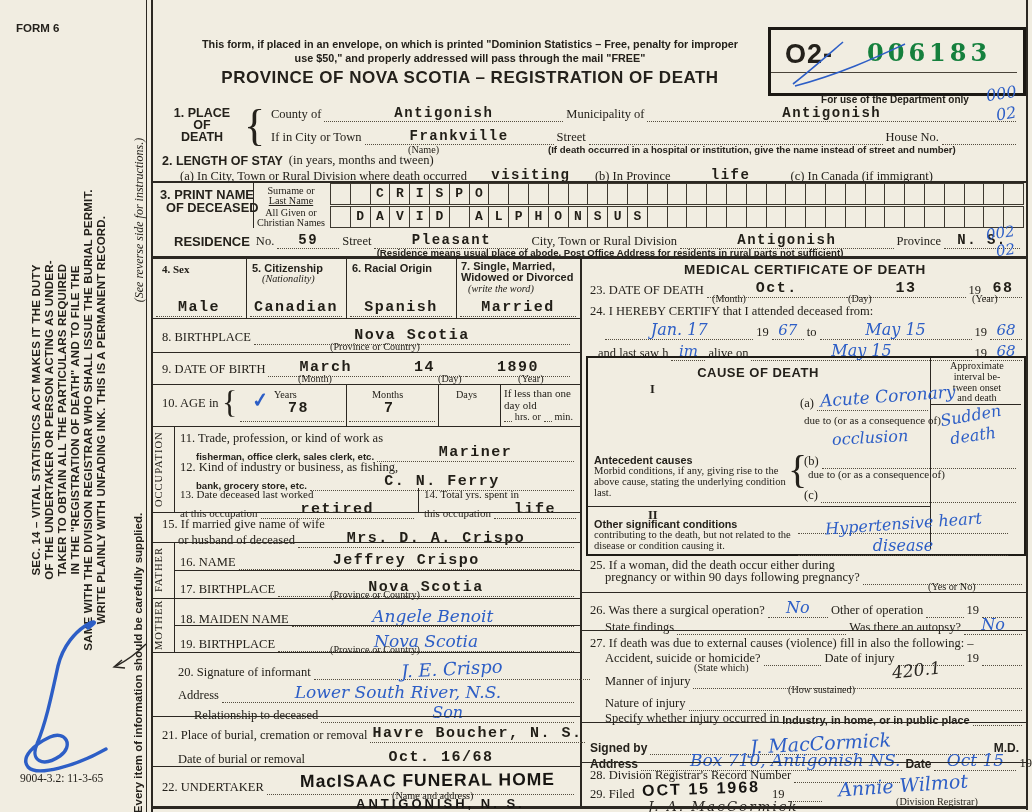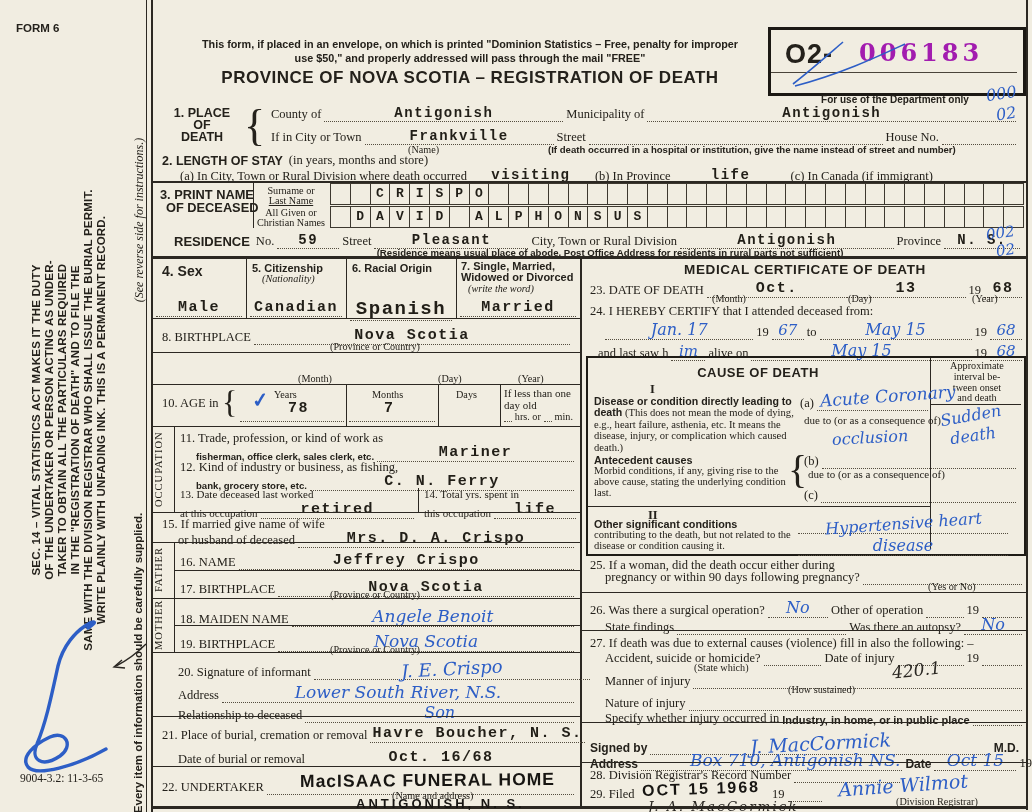--- a/index.html
+++ b/index.html
@@ -70,21 +70,21 @@
 
   <div class="a ser" style="left:20px;top:772px;font-size:11.5px;">9004-3.2: 11-3-65</div>
 
   <div class="a sans center" style="left:170px;top:38px;width:600px;font-size:10.8px;">This form, if placed in an envelope, on which is printed "Dominion Statistics – Free, penalty for improper</div>
   <div class="a sans center" style="left:170px;top:52px;width:600px;font-size:10.8px;">use $50," and properly addressed will pass through the mail "FREE"</div>
   <div class="a sans center" style="left:160px;top:68px;width:620px;font-size:17px;letter-spacing:.5px;">PROVINCE OF NOVA SCOTIA – REGISTRATION OF DEATH</div>
 
   <div class="a" style="left:768px;top:27px;width:252px;height:63px;border:3px solid #1c1914;">
     <div class="a" style="left:0;top:42px;width:246px;height:1px;background:#4a443a;"></div>
     <div class="a sans" style="left:14px;top:9px;font-size:27px;letter-spacing:1px;">O2-</div>
-    <div class="a" style="left:88px;top:8px;font:700 24px 'DejaVu Serif',serif;letter-spacing:4px;color:#a21caf;">006183</div>
+    <div class="a" style="left:96px;top:8px;font:700 24px 'DejaVu Serif',serif;letter-spacing:4px;color:#15803d;">006183</div>
     <svg class="a" style="left:0;top:0;" width="246px" height="57" viewBox="0 0 246 57">
       <path d="M22,54 C40,40 58,24 72,12" fill="none" stroke="#2d5ec6" stroke-width="1.6"></path>
       <path d="M24,56 C70,44 108,26 134,14" fill="none" stroke="#2d5ec6" stroke-width="1.6"></path>
     </svg>
   </div>
   <div class="a sans center" style="left:788px;top:94px;width:214px;font-size:10px;">For use of the Department only</div>
   <div class="a hw" style="left:986px;top:84px;font-size:16px;transform:rotate(-9deg);">000</div>
   <div class="a hw" style="left:996px;top:104px;font-size:16px;transform:rotate(-9deg);">02</div>
 
   <div class="a sans center" style="left:162px;top:106px;width:80px;font-size:12.5px;">1. PLACE</div>
@@ -104,21 +104,21 @@
     <span class="ser lbl">Street</span>
     <span class="fill"></span>
     <span class="ser lbl">House No.</span>
     <span class="fill" style="flex:0 0 70px;"></span>
   </div>
   <div class="a cap" style="left:408px;top:144px;">(Name)</div>
   <div class="a capb" style="left:548px;top:144px;">(If death occurred in a hospital or institution, give the name instead of street and number)</div>
 
   <div class="a row" style="left:162px;top:153px;">
     <span class="sans lbl" style="font-size:12.5px;margin-left:0;">2. LENGTH OF STAY</span>
-    <span class="ser lbl">(in years, months and store)</span>
+    <span class="ser lbl">(in years, months and tween)</span>
   </div>
   <div class="a row" style="left:180px;top:166px;width:838px;">
     <span class="ser lbl" style="margin-left:0;">(a) In City, Town or Rural Division where death occurred</span>
     <span class="fill" style="flex:0 0 118px;"><span class="mono">visiting</span></span>
     <span class="ser lbl">(b) In Province</span>
     <span class="fill" style="flex:0 0 110px;"><span class="mono">life</span></span>
     <span class="ser lbl">(c) In Canada (if immigrant)</span>
     <span class="fill"></span>
   </div>
 
@@ -220,48 +220,54 @@
   <div class="a capb center" style="left:300px;top:247px;width:620px;">(Residence means usual place of abode. Post Office Address for residents in rural parts not sufficient)</div>
   <div class="a hw" style="left:986px;top:224px;font-size:15px;transform:rotate(-8deg);">002</div>
   <div class="a hw" style="left:996px;top:241px;font-size:15px;transform:rotate(-8deg);">02</div>
 
   <div class="hline thick a" style="left:151px;top:256px;width:877px;"></div>
   <div class="vline vthick a" style="left:580px;top:257px;height:550px;"></div>
 
   <div class="vline a" style="left:246px;top:257px;height:61px;"></div>
   <div class="vline a" style="left:346px;top:257px;height:61px;"></div>
   <div class="vline a" style="left:456px;top:257px;height:61px;"></div>
-  <div class="a ser" style="left:162px;top:263px;font-weight:700;font-family:Liberation Sans, sans-serif;font-size:14px;">4. Sex</div>
+  <div class="a ser" style="left:162px;top:263px;font-weight:700;font-family:Liberation Serif, serif;font-size:11px;">4. Sex</div>
   <div class="a ser11" style="left:252px;top:262px;font-weight:700;font-family:'Liberation Sans',sans-serif;">5. Citizenship</div>
   <div class="a cap" style="left:262px;top:273px;font-style:italic;">(Nationality)</div>
   <div class="a ser11" style="left:352px;top:262px;font-weight:700;font-family:'Liberation Sans',sans-serif;">6. Racial Origin</div>
   <div class="a ser11" style="left:461px;top:260px;font-weight:700;font-family:'Liberation Sans',sans-serif;">7. Single, Married,</div>
   <div class="a ser11" style="left:461px;top:271px;font-weight:700;font-family:'Liberation Sans',sans-serif;">Widowed or Divorced</div>
   <div class="a cap" style="left:468px;top:283px;font-style:italic;">(write the word)</div>
   <div class="a row" style="left:156px;top:298px;width:86px;">
       <span class="fill"><span class="mono" style="font-size:15px;">Male</span></span>
     </div>
   <div class="a row" style="left:250px;top:298px;width:92px;">
       <span class="fill"><span class="mono" style="font-size:15px;">Canadian</span></span>
     </div>
   <div class="a row" style="left:350px;top:298px;width:102px;">
-      <span class="fill"><span class="mono" style="font-size:19px;">Spanish</span></span>
+      <span class="fill"><span class="mono" style="font-size:15px;">Spanish</span></span>
     </div>
   <div class="a row" style="left:460px;top:298px;width:116px;">
       <span class="fill"><span class="mono" style="font-size:15px;">Married</span></span>
     </div>
   <div class="hline a" style="left:151px;top:318px;width:429px;"></div>
 
   <div class="a row" style="left:162px;top:326px;width:408px;">
     <span class="ser lbl" style="margin-left:0;">8. BIRTHPLACE</span>
     <span class="fill"><span class="mono" style="font-size:15px;">Nova Scotia</span></span>
   </div>
   <div class="a cap" style="left:330px;top:341px;">(Province or Country)</div>
   <div class="hline a" style="left:151px;top:352px;width:429px;"></div>
 
+  <div class="a row" style="left:162px;top:358px;width:408px;">
+    <span class="ser lbl" style="margin-left:0;">9. DATE OF BIRTH</span>
+    <span class="fill"><span class="mono" style="font-size:15px;">March</span></span>
+    <span class="fill"><span class="mono" style="font-size:15px;">14</span></span>
+    <span class="fill"><span class="mono" style="font-size:15px;">1890</span></span>
+  </div>
   <div class="a cap" style="left:298px;top:373px;">(Month)</div>
   <div class="a cap" style="left:438px;top:373px;">(Day)</div>
   <div class="a cap" style="left:518px;top:373px;">(Year)</div>
   <div class="hline a" style="left:151px;top:384px;width:429px;"></div>
 
   <div class="a ser" style="left:162px;top:396px;">10. AGE in</div>
   <div class="a brace" style="left:222px;top:386px;font-size:32px;">{</div>
   <div class="vline a" style="left:346px;top:384px;height:42px;"></div>
   <div class="vline a" style="left:438px;top:384px;height:42px;"></div>
   <div class="vline a" style="left:500px;top:384px;height:42px;"></div>
@@ -348,21 +354,21 @@
 
   <div class="a row" style="left:162px;top:658px;width:412px;margin-left:16px;">
     <span class="ser lbl" style="margin-left:0;">20. Signature of informant</span>
     <span class="fill"><span class="hw" style="font-size:18px;transform:rotate(-3deg);display:inline-block;">J. E. Crispo</span></span>
   </div>
   <div class="a row" style="left:178px;top:682px;width:396px;">
     <span class="ser lbl" style="margin-left:0;">Address</span>
     <span class="fill"><span class="hw" style="font-size:17px;">Lower South River, N.S.</span></span>
   </div>
   <div class="a row" style="left:178px;top:703px;width:396px;">
-    <span class="ser lbl" style="margin-left:0;">Relationship to deceased</span>
+    <span class="ser lbl" style="margin-left:16px;">Relationship to deceased</span>
     <span class="fill"><span class="hw" style="font-size:16px;">Son</span></span>
   </div>
   <div class="hline a" style="left:151px;top:716px;width:429px;"></div>
 
   <div class="a row" style="left:162px;top:724px;width:412px;">
     <span class="ser lbl" style="margin-left:0;">21. Place of burial, cremation or removal</span>
     <span class="fill"><span class="mono" style="font-size:15px;">Havre Boucher, N. S.</span></span>
   </div>
   <div class="a row" style="left:178px;top:748px;width:396px;">
     <span class="ser lbl" style="margin-left:0;">Date of burial or removal</span>
@@ -414,24 +420,20 @@
     <div class="vline a" style="left:342px;top:0;height:191px;"></div>
     <div class="a sans center" style="left:40px;top:7px;width:260px;font-size:13px;letter-spacing:.5px;">CAUSE OF DEATH</div>
     <div class="a cap center" style="left:346px;top:3px;width:86px;line-height:10.8px;">
       <div>Approximate</div>
       <div>interval be-</div>
       <div>tween onset</div>
       <div>and death</div>
     </div>
     <div class="hline a" style="left:342px;top:46px;width:91px;"></div>
     <div class="a ser" style="left:62px;top:24px;font-weight:700;">I</div>
-    <div class="a" style="left:6px;top:38px;width:202px;font-size:10.6px;line-height:11.4px;">
-      <span class="sans" style="font-size:10.6px;">Disease or condition directly leading to death</span>
-      <span class="ser" style="font-size:10.6px;">(This does not mean the mode of dying, e.g., heart failure, asthenia, etc. It means the disease, injury, or complication which caused death.)</span>
-    </div>
     <div class="a row" style="left:212px;top:38px;width:128px;">
       <span class="ser lbl" style="margin-left:0;">(a)</span>
       <span class="fill"></span>
     </div>
     <div class="a hw" style="left:232px;top:28px;font-size:17px;transform:rotate(-4deg);">Acute Coronary</div>
     <div class="a ser11" style="left:216px;top:56px;">due to (or as a consequence of)</div>
     <div class="a hw" style="left:244px;top:70px;font-size:16px;transform:rotate(-3deg);">occlusion</div>
     <div class="a hw" style="left:352px;top:48px;font-size:16px;transform:rotate(-10deg);">Sudden</div>
     <div class="a hw" style="left:362px;top:68px;font-size:16px;transform:rotate(-8deg);">death</div>
     <div class="a sans" style="left:6px;top:96px;font-size:10.8px;">Antecedent causes</div>

